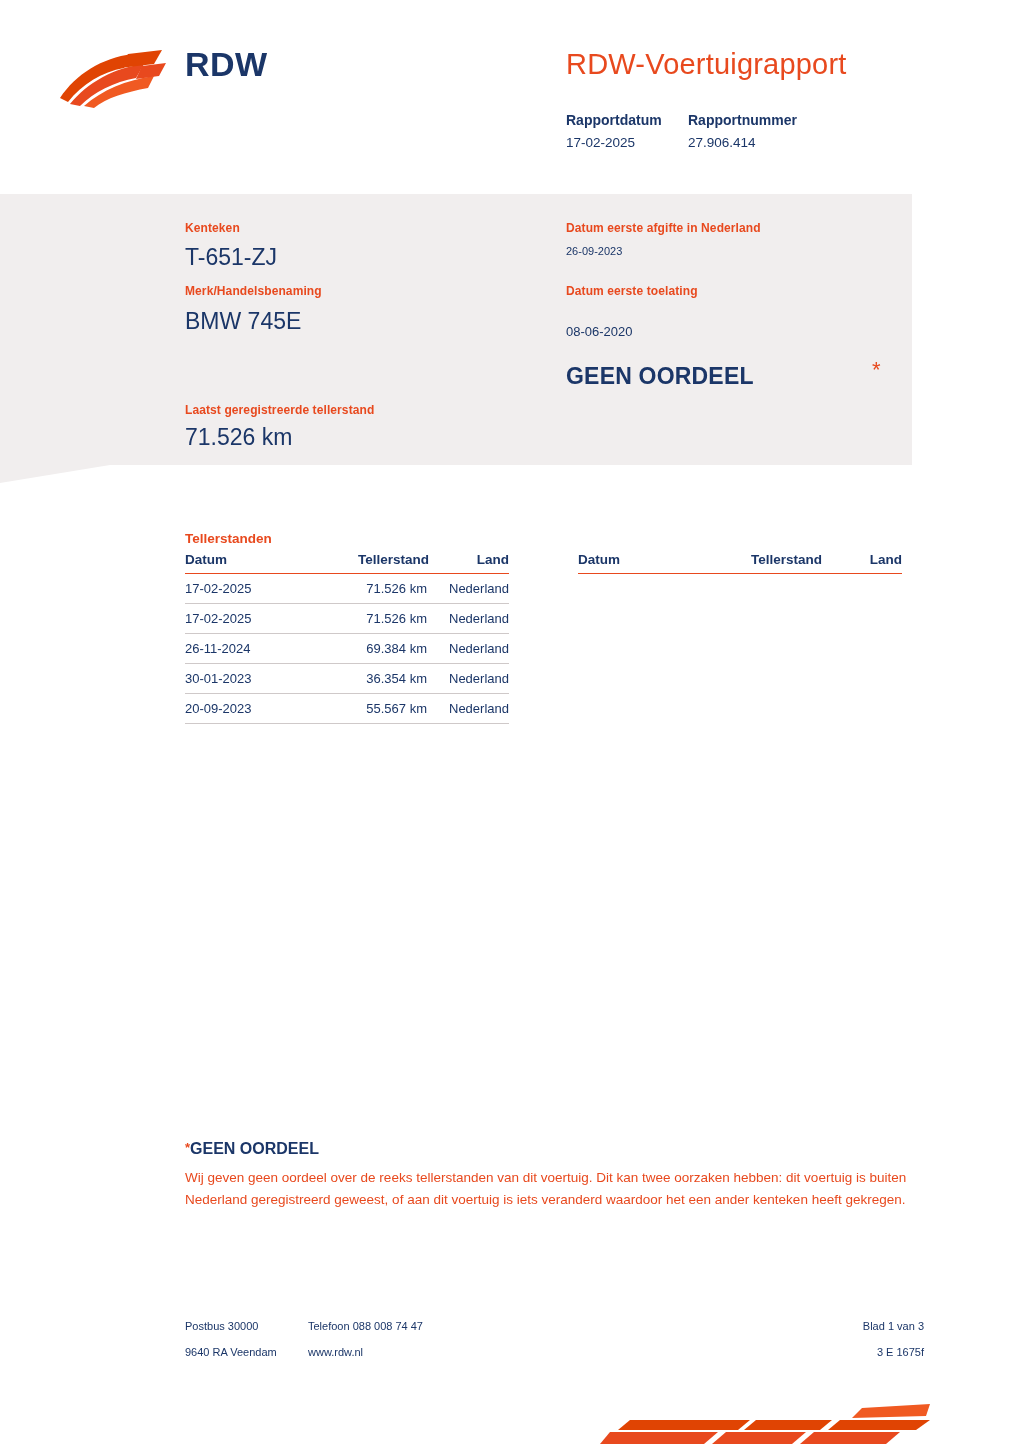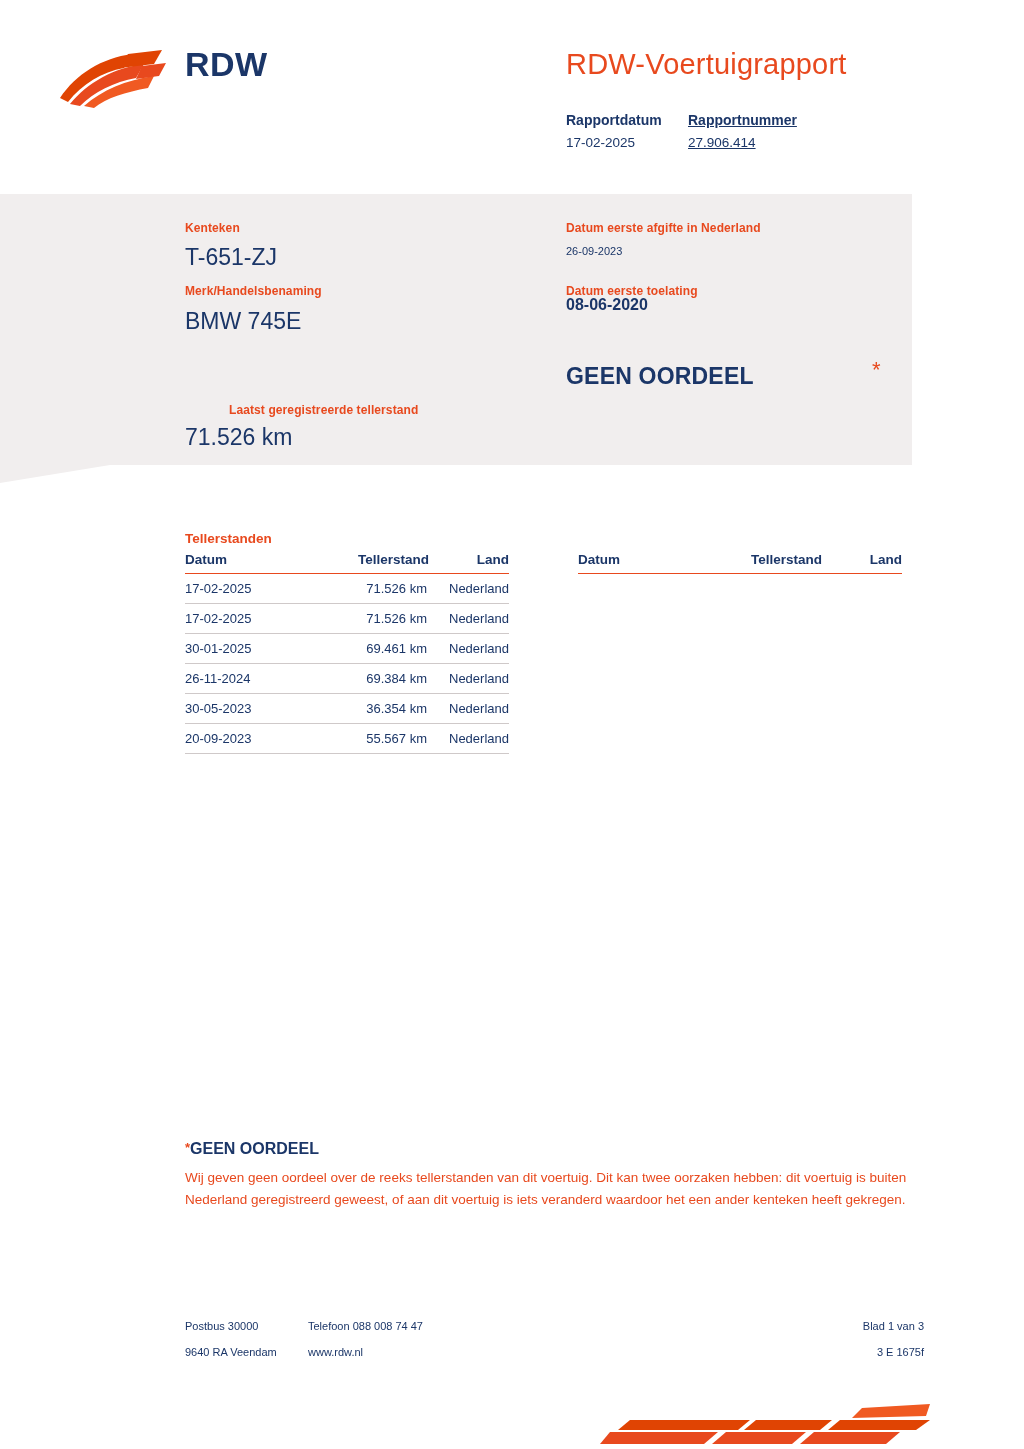--- a/index.html
+++ b/index.html
@@ -55,21 +55,21 @@
     color: #1b3668;
     top: 112px;
   }
   .meta-value {
     position: absolute;
     font-size: 13.5px;
     color: #1b3668;
     top: 135px;
   }
   .meta-l1 { left: 566px; }
-  .meta-l2 { left: 688px; text-decoration: underline; }
+  .meta-l2 { left: 688px; }
 
   
   .panel {
     position: absolute;
     left: 0;
     top: 194px;
     width: 912px;
     height: 271px;
     background: #f1eeee;
   }
@@ -91,26 +91,26 @@
   }
   .field-value {
     position: absolute;
     font-size: 23px;
     color: #1b3668;
   }
   .lbl-kenteken { left: 185px; top: 221px; }
   .val-kenteken { left: 185px; top: 244px; }
   .lbl-merk     { left: 185px; top: 284px; }
   .val-merk     { left: 185px; top: 308px; }
-  .lbl-teller   { left: 185px; top: 403px; margin-left: 44px; }
+  .lbl-teller   { left: 185px; top: 403px; }
   .val-teller   { left: 185px; top: 424px; }
   .lbl-afgifte  { left: 566px; top: 221px; }
   .val-afgifte  { left: 566px; top: 245px; font-size: 11px; }
   .lbl-toelating{ left: 566px; top: 284px; }
-  .val-toelating{ left: 566px; top: 296px; font-size: 16px; font-weight: bold; }
+  .val-toelating{ left: 566px; top: 324px; font-size: 13px; }
 
   .verdict {
     position: absolute;
     left: 566px;
     top: 363px;
     font-size: 23px;
     font-weight: bold;
     color: #1b3668;
     letter-spacing: 0.2px;
   }
@@ -269,31 +269,26 @@
       <td class="c-date">17-02-2025</td>
       <td class="c-stand">71.526 km</td>
       <td class="c-land">Nederland</td>
     </tr>
     <tr>
       <td class="c-date">17-02-2025</td>
       <td class="c-stand">71.526 km</td>
       <td class="c-land">Nederland</td>
     </tr>
     <tr>
-      <td class="c-date">30-01-2025</td>
-      <td class="c-stand">69.461 km</td>
-      <td class="c-land">Nederland</td>
-    </tr>
-    <tr>
       <td class="c-date">26-11-2024</td>
       <td class="c-stand">69.384 km</td>
       <td class="c-land">Nederland</td>
     </tr>
     <tr>
-      <td class="c-date">30-05-2023</td>
+      <td class="c-date">30-01-2023</td>
       <td class="c-stand">36.354 km</td>
       <td class="c-land">Nederland</td>
     </tr>
     <tr>
       <td class="c-date">20-09-2023</td>
       <td class="c-stand">55.567 km</td>
       <td class="c-land">Nederland</td>
     </tr>
   </tbody>
 </table>

